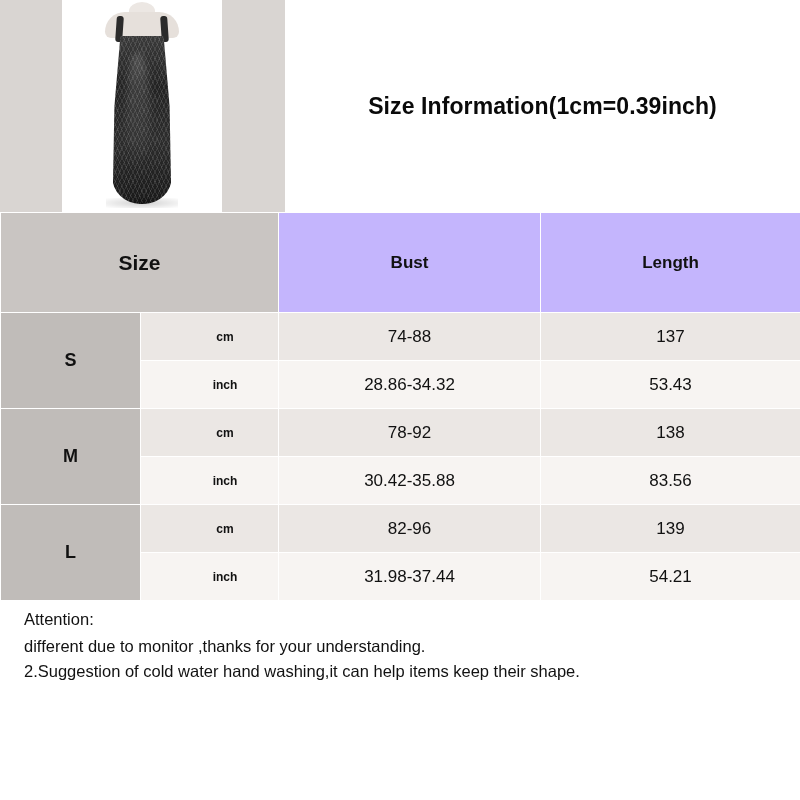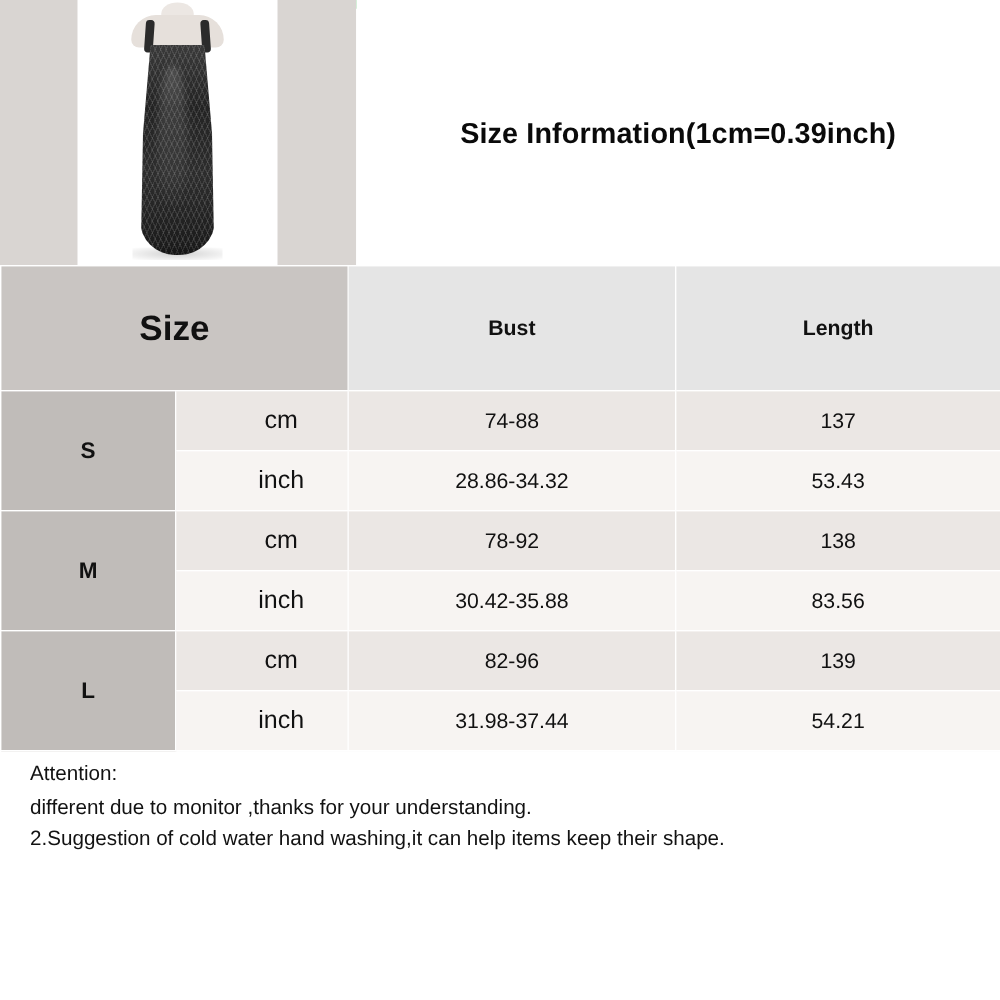--- a/index.html
+++ b/index.html
@@ -142,38 +142,38 @@
     table-layout: fixed;
   }
   table.size-table td, table.size-table th {
     border: 1px solid #ffffff;
     text-align: center;
     vertical-align: middle;
     color: #111111;
   }
   .hdr-size {
     background: #c9c5c2;
-    font-size: 28px;
+    font-size: 21px;
     font-weight: bold;
     height: 100px;
   }
   .hdr-metric {
-    background: #e5e5e5;
+    background: #c4b5fd;
     font-size: 17px;
     font-weight: bold;
   }
   .sz-label {
     background: #c0bcb9;
     font-size: 18px;
     font-weight: bold;
   }
   .unit-cell {
     background: #ebe7e4;
-    font-size: 20px;
-    font-weight: normal;
+    font-size: 12px;
+    font-weight: bold;
     height: 48px;
     padding-left: 32px;
   }
   .unit-cell.alt { background: #f7f4f2; margin-left: 45px; }
   .val-cell {
     background: #ebe7e4;
     font-size: 17px;
     font-weight: normal;
     margin-top: 16px;
   }

